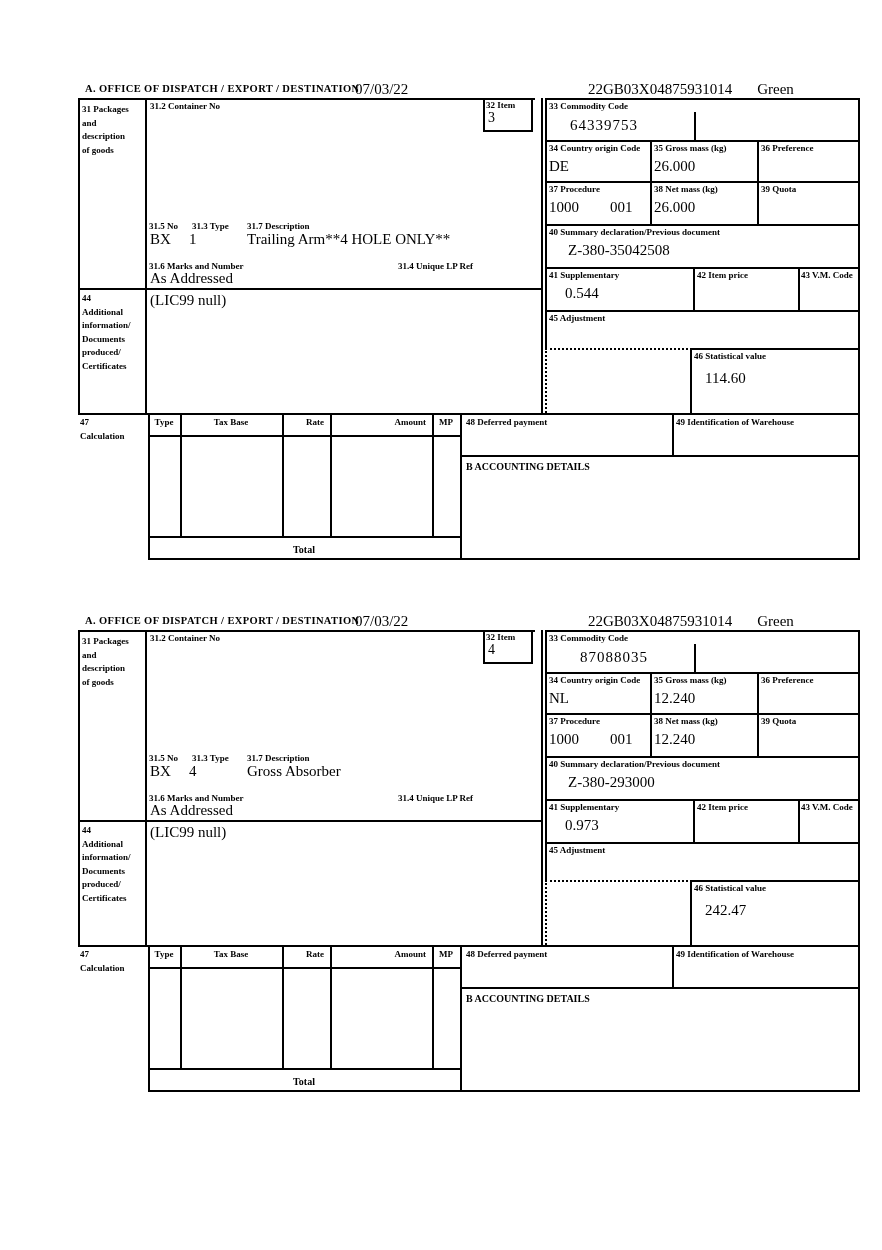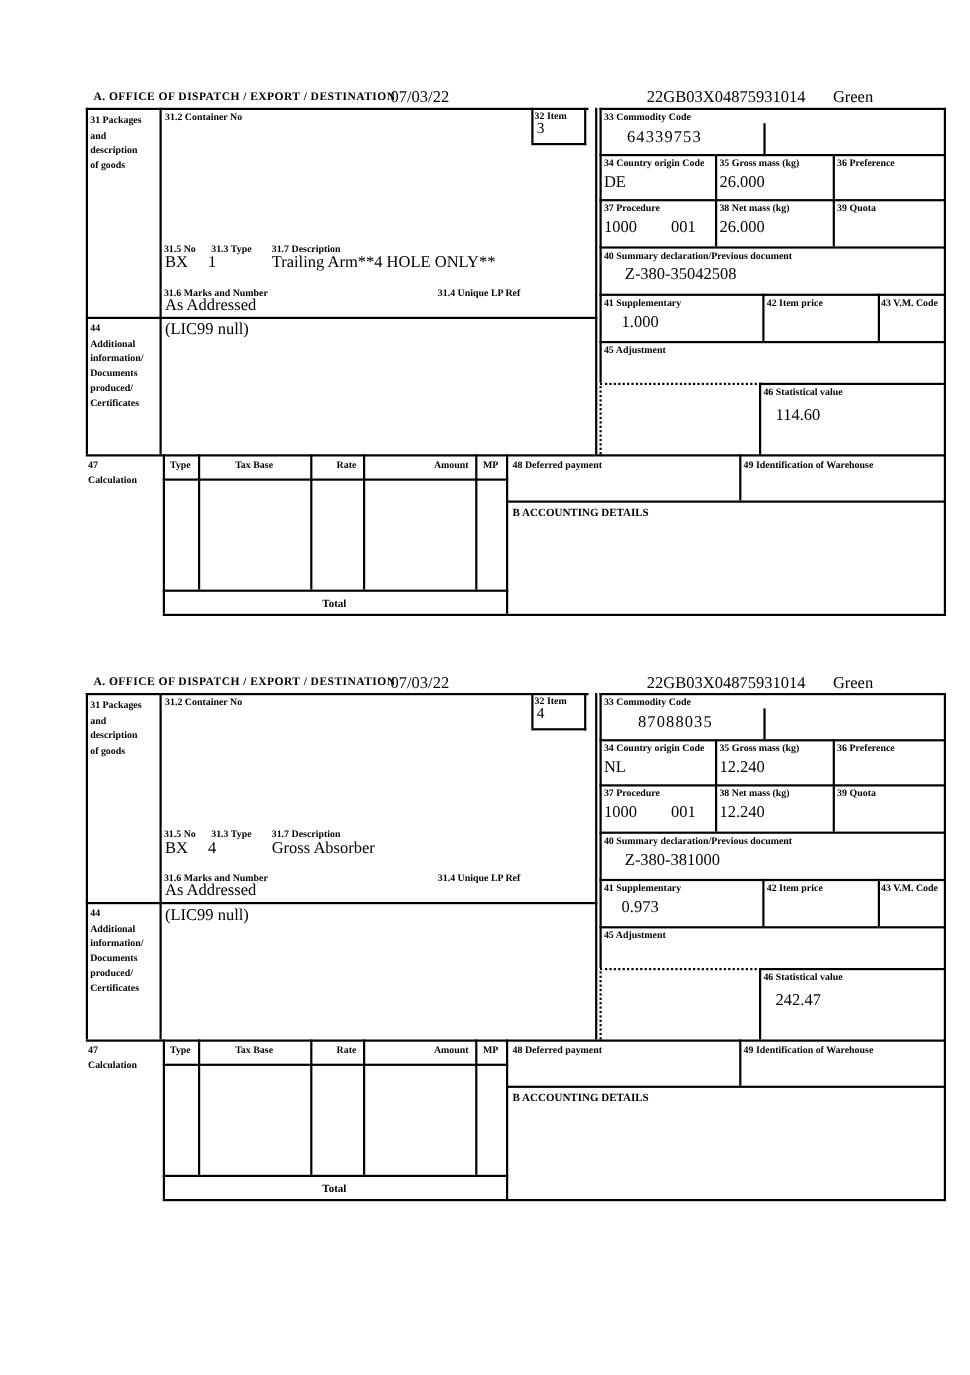--- a/index.html
+++ b/index.html
@@ -112,21 +112,21 @@
     <div class="V" style="left:247px;top:151px">Trailing Arm**4 HOLE ONLY**</div>
 
     <div class="L" style="left:149px;top:181px">31.6 Marks and Number</div>
     <div class="L" style="left:398px;top:181px">31.4 Unique LP Ref</div>
     <div class="V" style="left:150px;top:190px">As Addressed</div>
 
     <div class="L" style="left:549px;top:147px">40 Summary declaration/Previous document</div>
     <div class="V" style="left:568px;top:162px">Z-380-35042508</div>
 
     <div class="L" style="left:549px;top:190px">41 Supplementary</div>
-    <div class="V" style="left:565px;top:205px">1.000</div>
+    <div class="V" style="left:565px;top:205px">0.544</div>
     <div class="L" style="left:697px;top:190px">42 Item price</div>
     <div class="L" style="left:801px;top:190px">43 V.M. Code</div>
 
     <div class="ml" style="left:82px;top:212px">
       <span>44</span>
       <span>Additional</span>
       <span>information/</span>
       <span>Documents</span>
       <span>produced/</span>
       <span>Certificates</span>
@@ -235,21 +235,21 @@
     <div class="L" style="left:247px;top:141px">31.7 Description</div>
     <div class="V" style="left:150px;top:151px">BX</div>
     <div class="V" style="left:189px;top:151px">4</div>
     <div class="V" style="left:247px;top:151px">Gross Absorber</div>
 
     <div class="L" style="left:149px;top:181px">31.6 Marks and Number</div>
     <div class="L" style="left:398px;top:181px">31.4 Unique LP Ref</div>
     <div class="V" style="left:150px;top:190px">As Addressed</div>
 
     <div class="L" style="left:549px;top:147px">40 Summary declaration/Previous document</div>
-    <div class="V" style="left:568px;top:162px">Z-380-381000</div>
+    <div class="V" style="left:568px;top:162px">Z-380-293000</div>
 
     <div class="L" style="left:549px;top:190px">41 Supplementary</div>
     <div class="V" style="left:565px;top:205px">0.973</div>
     <div class="L" style="left:697px;top:190px">42 Item price</div>
     <div class="L" style="left:801px;top:190px">43 V.M. Code</div>
 
     <div class="ml" style="left:82px;top:212px">
       <span>44</span>
       <span>Additional</span>
       <span>information/</span>

